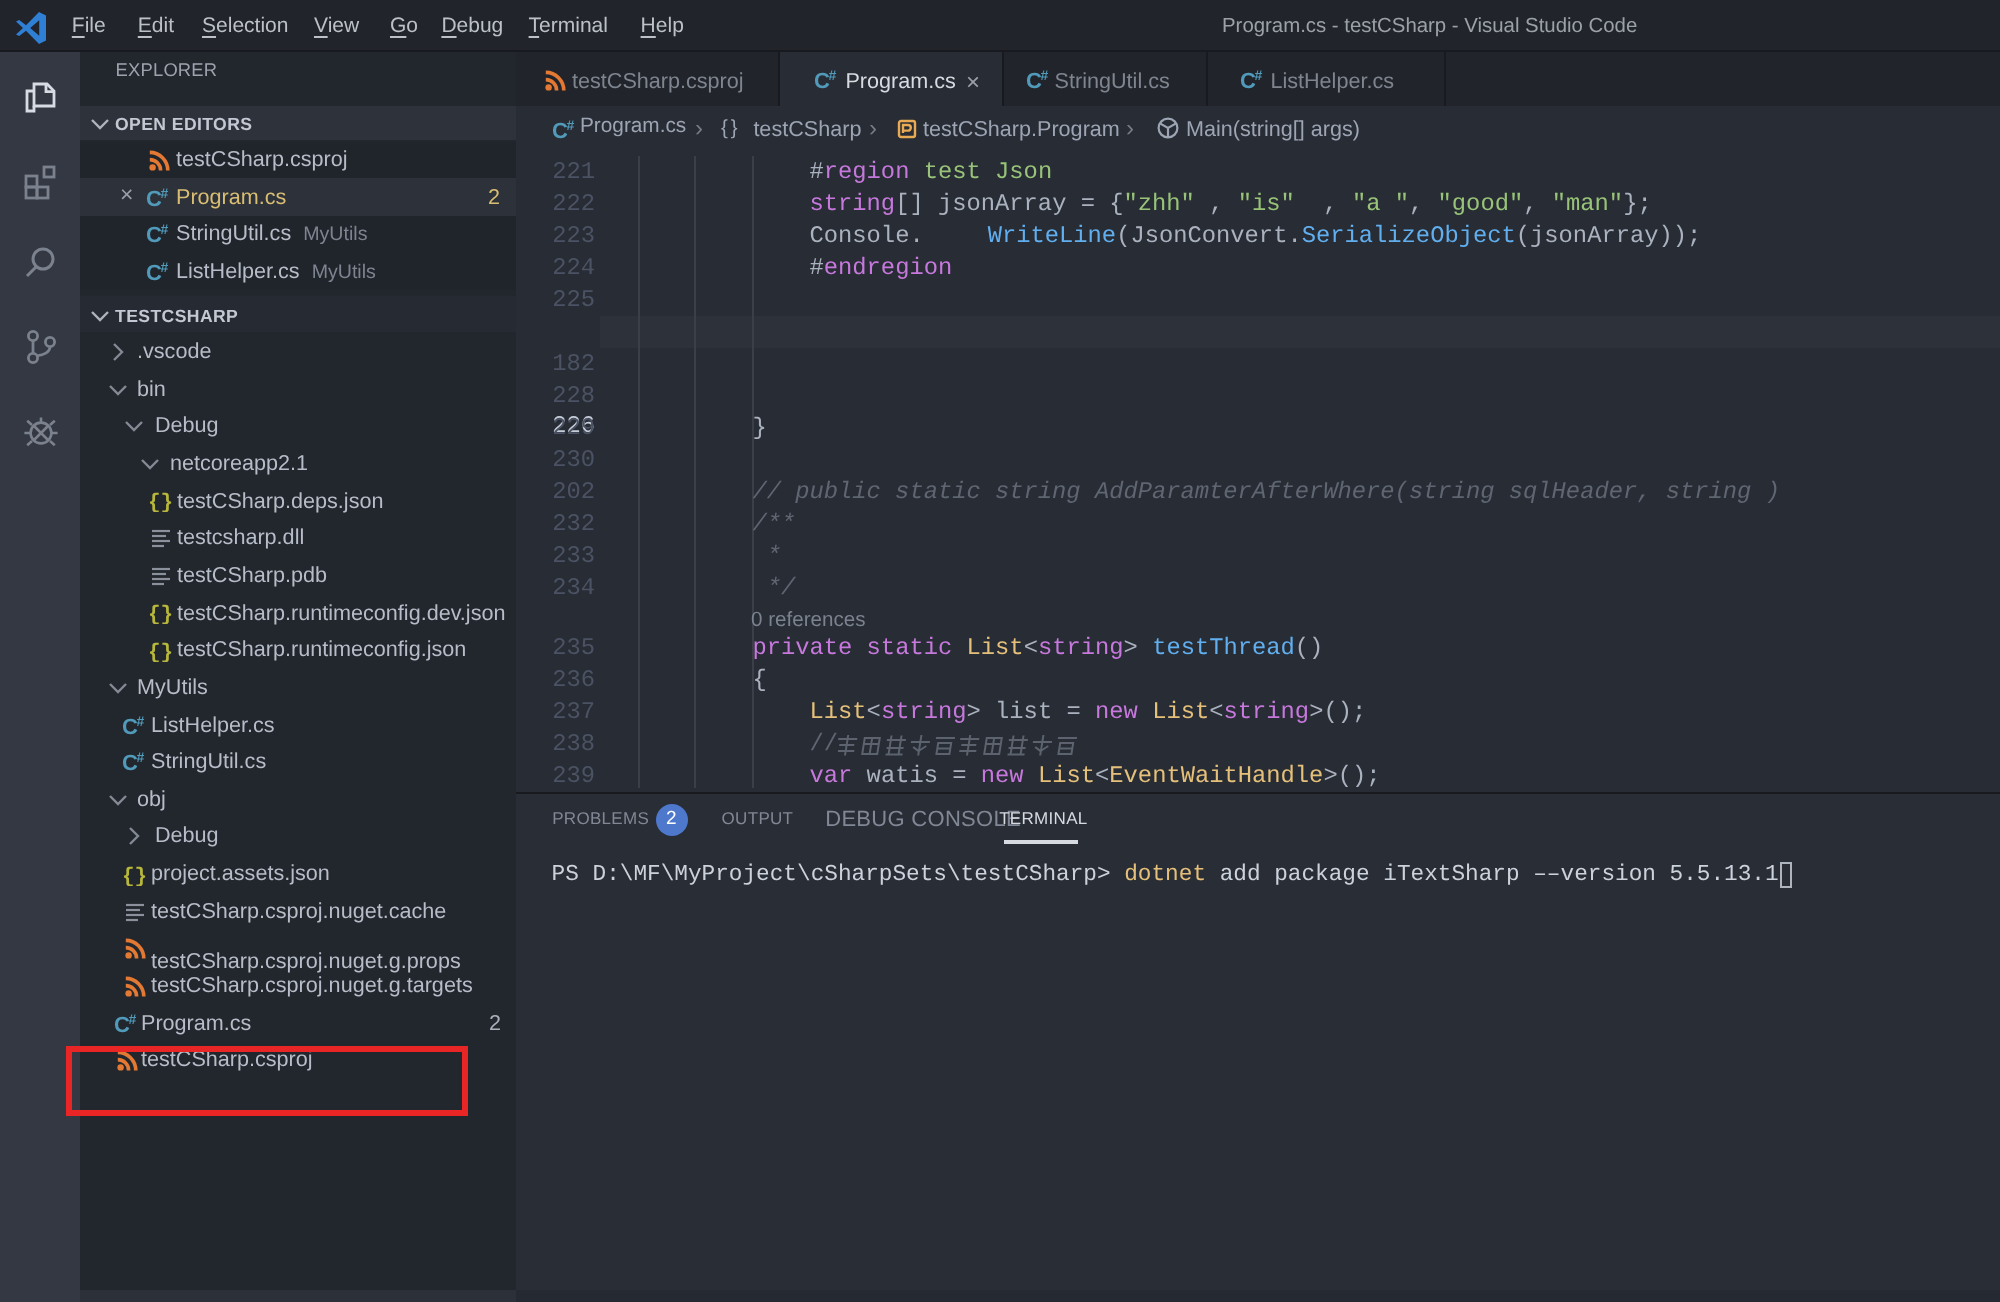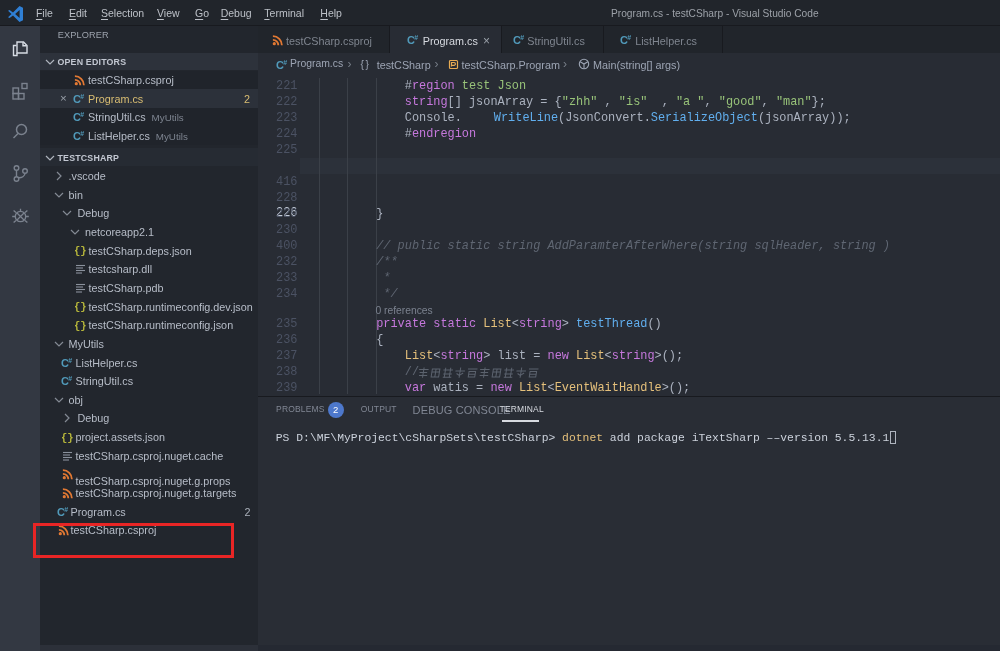--- a/index.html
+++ b/index.html
@@ -249,25 +249,25 @@
 <div style="position:absolute;left:300px;top:158px;width:700px;height:16px;background:#2c313a;"></div>
 <div style="position:absolute;left:318.5px;top:78px;width:1px;height:316px;background:#3b4048;"></div>
 <div style="position:absolute;left:347.1px;top:78px;width:1px;height:316px;background:#3b4048;"></div>
 <div style="position:absolute;left:375.8px;top:78px;width:1px;height:316px;background:#3b4048;"></div>
 <div style="position:absolute;left:258px;top:78px;width:39.5px;text-align:right;font-family:'Liberation Mono',monospace;font-size:11.9px;line-height:16px;color:#4b5263;">221</div>
 <div style="position:absolute;left:258px;top:94px;width:39.5px;text-align:right;font-family:'Liberation Mono',monospace;font-size:11.9px;line-height:16px;color:#4b5263;">222</div>
 <div style="position:absolute;left:258px;top:110px;width:39.5px;text-align:right;font-family:'Liberation Mono',monospace;font-size:11.9px;line-height:16px;color:#4b5263;">223</div>
 <div style="position:absolute;left:258px;top:126px;width:39.5px;text-align:right;font-family:'Liberation Mono',monospace;font-size:11.9px;line-height:16px;color:#4b5263;">224</div>
 <div style="position:absolute;left:258px;top:142px;width:39.5px;text-align:right;font-family:'Liberation Mono',monospace;font-size:11.9px;line-height:16px;color:#4b5263;">225</div>
 <div style="position:absolute;left:258px;top:158px;width:39.5px;text-align:right;font-family:'Liberation Mono',monospace;font-size:11.9px;line-height:16px;color:#c5cdd9;margin-top:47px;">226</div>
-<div style="position:absolute;left:258px;top:174px;width:39.5px;text-align:right;font-family:'Liberation Mono',monospace;font-size:11.9px;line-height:16px;color:#4b5263;">416</div>
+<div style="position:absolute;left:258px;top:174px;width:39.5px;text-align:right;font-family:'Liberation Mono',monospace;font-size:11.9px;line-height:16px;color:#4b5263;">182</div>
 <div style="position:absolute;left:258px;top:190px;width:39.5px;text-align:right;font-family:'Liberation Mono',monospace;font-size:11.9px;line-height:16px;color:#4b5263;">228</div>
 <div style="position:absolute;left:258px;top:206px;width:39.5px;text-align:right;font-family:'Liberation Mono',monospace;font-size:11.9px;line-height:16px;color:#4b5263;">229</div>
 <div style="position:absolute;left:258px;top:222px;width:39.5px;text-align:right;font-family:'Liberation Mono',monospace;font-size:11.9px;line-height:16px;color:#4b5263;">230</div>
-<div style="position:absolute;left:258px;top:238px;width:39.5px;text-align:right;font-family:'Liberation Mono',monospace;font-size:11.9px;line-height:16px;color:#4b5263;">400</div>
+<div style="position:absolute;left:258px;top:238px;width:39.5px;text-align:right;font-family:'Liberation Mono',monospace;font-size:11.9px;line-height:16px;color:#4b5263;">202</div>
 <div style="position:absolute;left:258px;top:254px;width:39.5px;text-align:right;font-family:'Liberation Mono',monospace;font-size:11.9px;line-height:16px;color:#4b5263;">232</div>
 <div style="position:absolute;left:258px;top:270px;width:39.5px;text-align:right;font-family:'Liberation Mono',monospace;font-size:11.9px;line-height:16px;color:#4b5263;">233</div>
 <div style="position:absolute;left:258px;top:286px;width:39.5px;text-align:right;font-family:'Liberation Mono',monospace;font-size:11.9px;line-height:16px;color:#4b5263;">234</div>
 <div style="position:absolute;left:258px;top:315.8px;width:39.5px;text-align:right;font-family:'Liberation Mono',monospace;font-size:11.9px;line-height:16px;color:#4b5263;">235</div>
 <div style="position:absolute;left:258px;top:331.8px;width:39.5px;text-align:right;font-family:'Liberation Mono',monospace;font-size:11.9px;line-height:16px;color:#4b5263;">236</div>
 <div style="position:absolute;left:258px;top:347.8px;width:39.5px;text-align:right;font-family:'Liberation Mono',monospace;font-size:11.9px;line-height:16px;color:#4b5263;">237</div>
 <div style="position:absolute;left:258px;top:363.8px;width:39.5px;text-align:right;font-family:'Liberation Mono',monospace;font-size:11.9px;line-height:16px;color:#4b5263;">238</div>
 <div style="position:absolute;left:258px;top:379.8px;width:39.5px;text-align:right;font-family:'Liberation Mono',monospace;font-size:11.9px;line-height:16px;color:#4b5263;">239</div>
 <div class="mono" style="position:absolute;left:404.75px;top:78px;"><span style="color:#abb2bf;">#</span><span style="color:#c678dd;">region</span><span style="color:#98c379;"> test Json</span></div>
 <div class="mono" style="position:absolute;left:404.75px;top:94px;"><span style="color:#c678dd;">string</span><span style="color:#abb2bf;">[] jsonArray = {</span><span style="color:#98c379;">"zhh"</span><span style="color:#abb2bf;"> , </span><span style="color:#98c379;">"is"</span><span style="color:#abb2bf;">  , </span><span style="color:#98c379;">"a "</span><span style="color:#abb2bf;">, </span><span style="color:#98c379;">"good"</span><span style="color:#abb2bf;">, </span><span style="color:#98c379;">"man"</span><span style="color:#abb2bf;">};</span></div>

